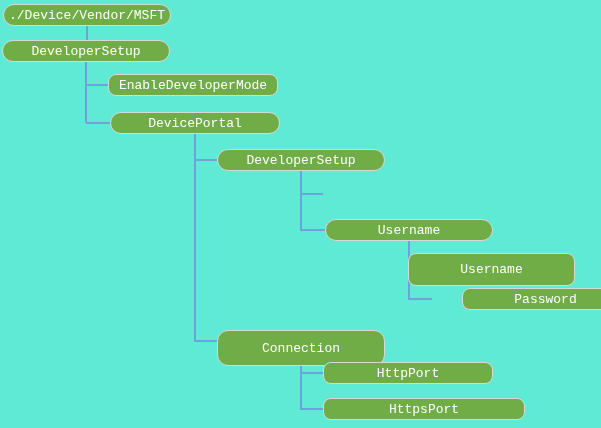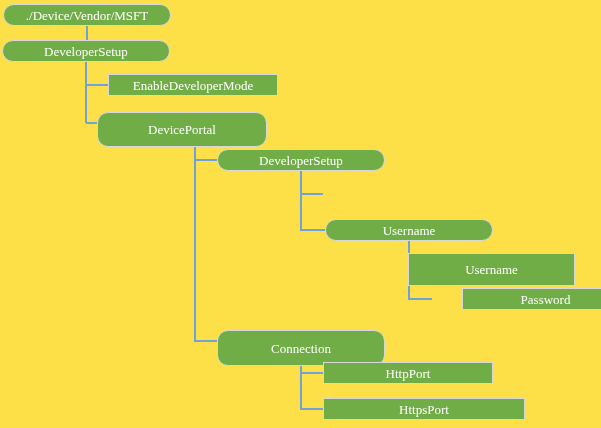--- a/index.html
+++ b/index.html
@@ -4,39 +4,39 @@
 <style>
   html, body {
     margin: 0;
     padding: 0;
     background: #ffffff;
   }
   .canvas {
     position: relative;
     width: 601px;
     height: 428px;
-    background: #fde047;
-    font-family: Liberation Serif, serif;
+    background: #5eead4;
+    font-family: Liberation Mono, monospace;
     overflow: hidden;
   }
   .node {
     position: absolute;
     box-sizing: border-box;
     background: #70AD47;
     border: 1px solid #d8d8d8;
     color: #ffffff;
     font-size: 13px;
     display: flex;
     align-items: center;
     justify-content: center;
     white-space: nowrap;
     line-height: 1;
   }
   .pill { border-radius: 11px; }
-  .rect { border-radius: 0; }
+  .rect { border-radius: 8px; }
   .line {
     position: absolute;
     background: #6FA3D8;
   }
   .v { width: 2px; }
   .h { height: 2px; }
 </style>
 </head>
 <body>
 
@@ -60,21 +60,21 @@
   <div class="line h" style="left:408px; top:263px; width:24px;"></div>
   <div class="line h" style="left:408px; top:298px; width:24px;"></div>
 
   <div class="line v" style="left:300px; top:352px; height:57px;"></div>
   <div class="line h" style="left:300px; top:372px; width:23px;"></div>
   <div class="line h" style="left:300px; top:408px; width:23px;"></div>
 
   <div class="node pill" style="left:3px;   top:4px;   width:168px; height:22px;">./Device/Vendor/MSFT</div>
   <div class="node pill" style="left:2px;   top:40px;  width:168px; height:22px;">DeveloperSetup</div>
   <div class="node rect" style="left:108px; top:74px;  width:170px; height:22px;">EnableDeveloperMode</div>
-  <div class="node pill" style="left:97px; top:112px; width:170px; height:35px;">DevicePortal</div>
+  <div class="node pill" style="left:110px; top:112px; width:170px; height:22px;">DevicePortal</div>
   <div class="node pill" style="left:217px; top:149px; width:168px; height:22px;">DeveloperSetup</div>
   <div class="node pill" style="left:325px; top:219px; width:168px; height:22px;">Username</div>
   <div class="node rect" style="left:408px; top:253px; width:167px; height:33px;">Username</div>
   <div class="node rect" style="left:432px; top:288px; width:167px; height:22px;margin-left:30px;">Password</div>
   <div class="node pill" style="left:217px; top:330px; width:168px; height:36px;">Connection</div>
   <div class="node rect" style="left:323px; top:362px; width:170px; height:22px;">HttpPort</div>
   <div class="node rect" style="left:323px; top:398px; width:202px; height:22px;">HttpsPort</div>
 
 </div>
 

